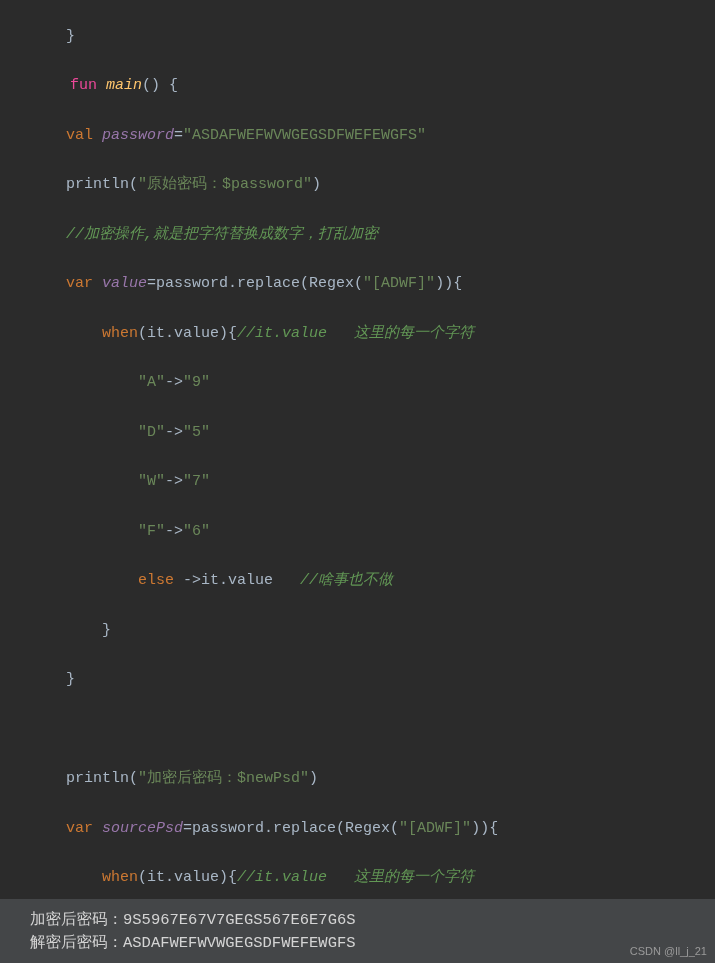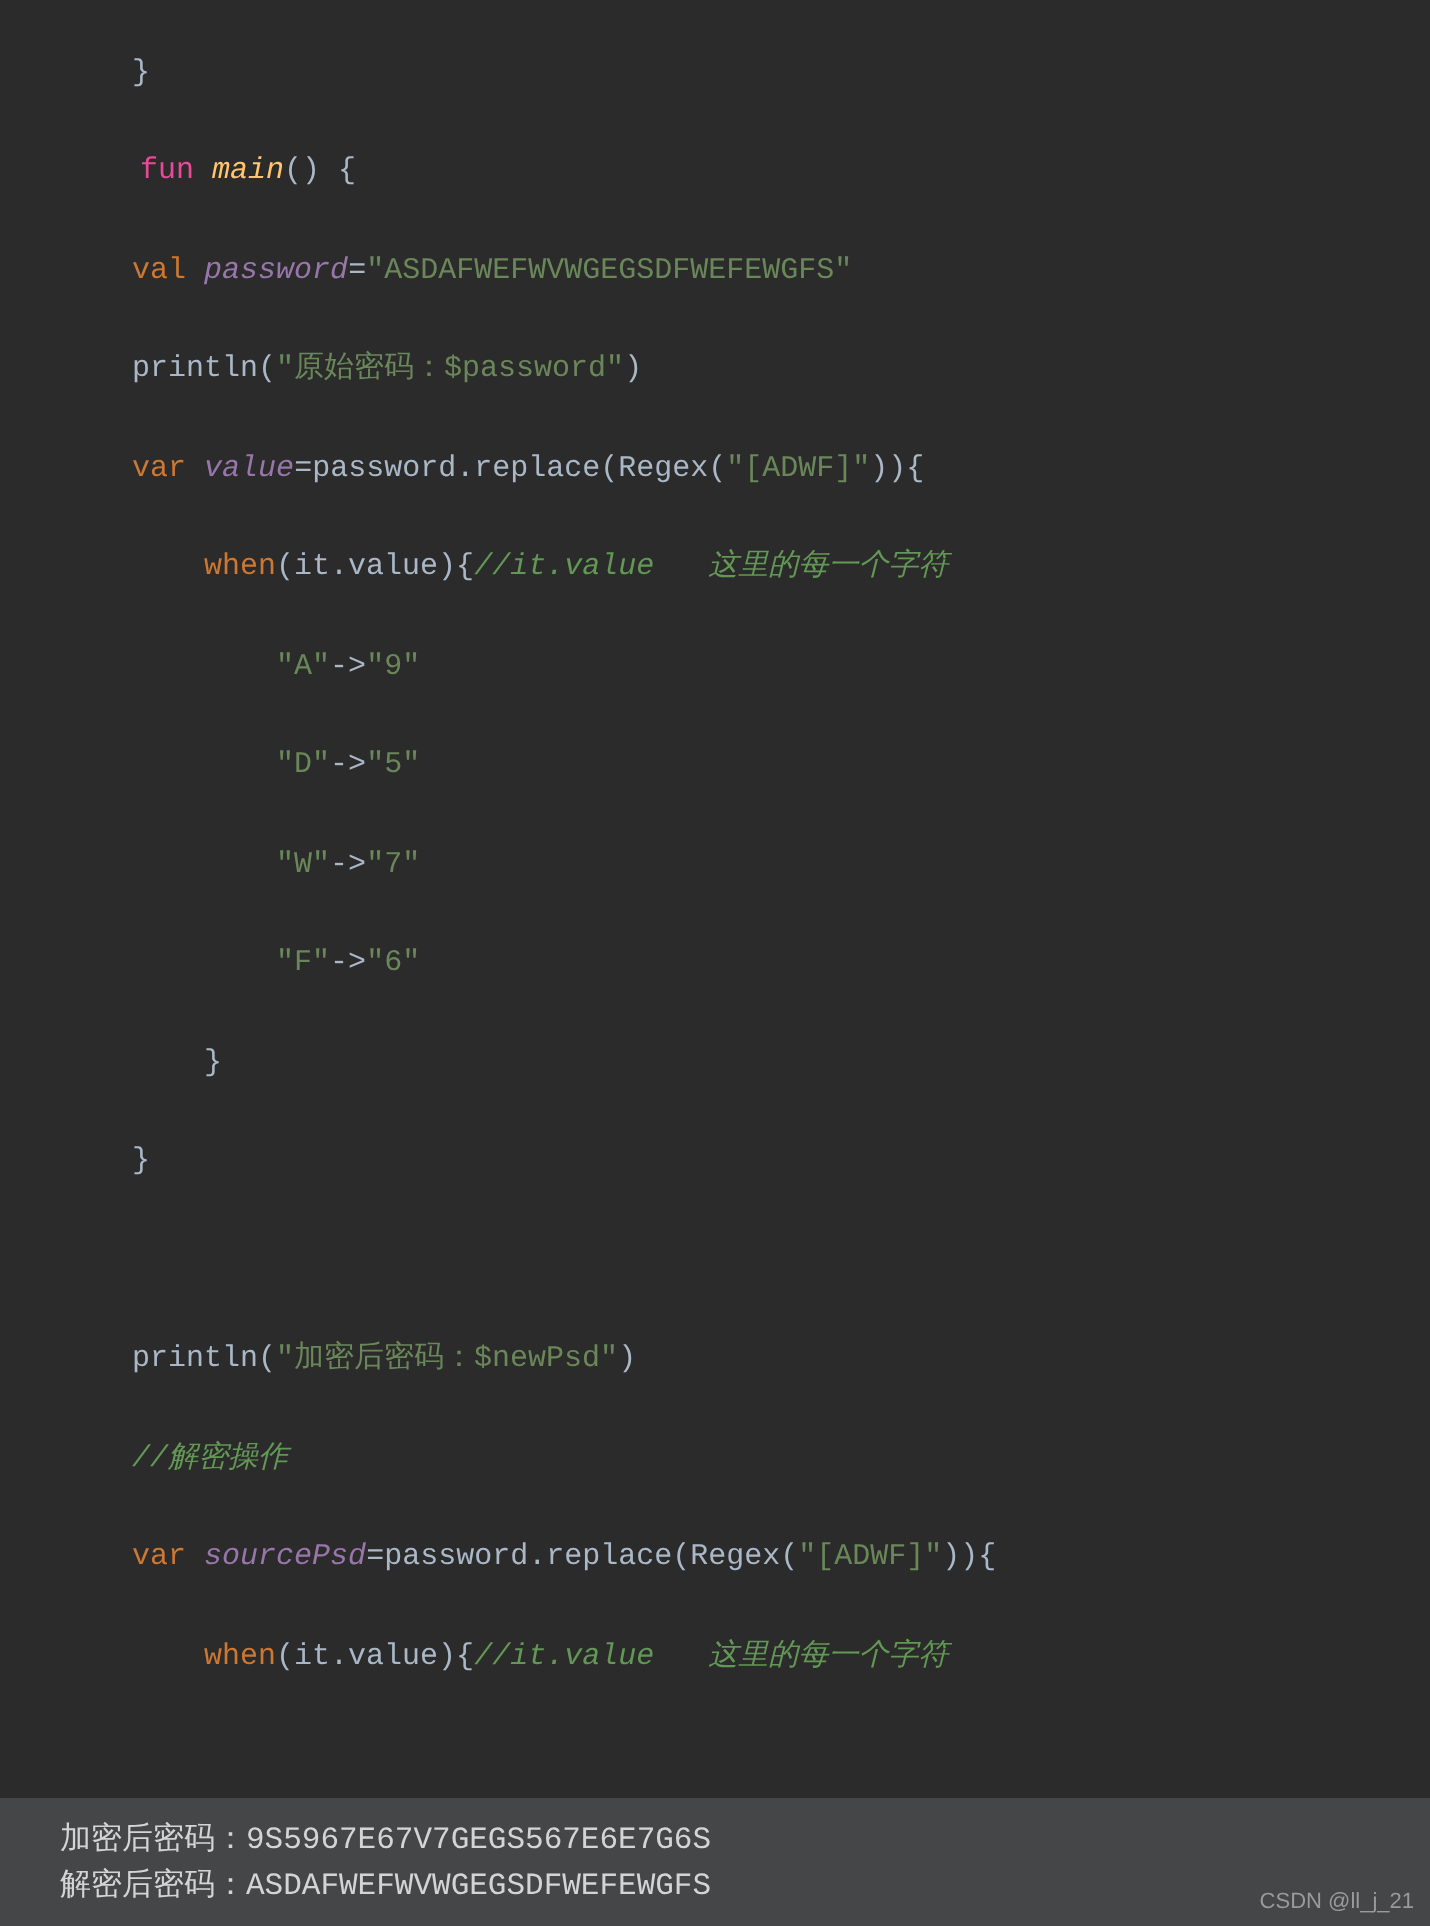--- a/index.html
+++ b/index.html
@@ -64,31 +64,32 @@
     }
   </style>
 </head>
 <body>
 
 <div class="code-area">
 <div class="line">    <span class="brace-top">}</span></div>
 <div class="line"><span class="kw-fun">fun</span> <span class="fn-name">main</span><span class="paren">() {</span></div>
 <div class="line">    <span class="kw-val">val</span> <span class="var-name">password</span><span class="op">=</span><span class="str">"ASDAFWEFWVWGEGSDFWEFEWGFS"</span></div>
 <div class="line">    <span class="call">println</span><span class="paren">(</span><span class="str">"原始密码：$password"</span><span class="paren">)</span></div>
+<div class="line">    <span class="comment-cn">//加密操作,就是把字符替换成数字，打乱加密</span></div>
 <div class="line">    <span class="kw-var">var</span> <span class="var-name">value</span><span class="ident">=password.replace(Regex(</span><span class="str">"[ADWF]"</span><span class="paren">)){</span></div>
 <div class="line">        <span class="kw-when">when</span><span class="paren">(it.value){</span><span class="comment-cn">//it.value   这里的每一个字符</span></div>
 <div class="line">            <span class="str">"A"</span><span class="op">-&gt;</span><span class="str">"9"</span></div>
 <div class="line">            <span class="str">"D"</span><span class="op">-&gt;</span><span class="str">"5"</span></div>
 <div class="line">            <span class="str">"W"</span><span class="op">-&gt;</span><span class="str">"7"</span></div>
 <div class="line">            <span class="str">"F"</span><span class="op">-&gt;</span><span class="str">"6"</span></div>
+<div class="line">            <span class="kw-else">else</span><span class="ident"> -&gt;it.value   </span><span class="comment-cn">//啥事也不做</span></div>
 <div class="line">        <span class="paren">}</span></div>
 <div class="line">    <span class="paren">}</span></div>
 <div class="line"> </div>
 <div class="line">    <span class="call">println</span><span class="paren">(</span><span class="str">"加密后密码：$newPsd"</span><span class="paren">)</span></div>
-<div class="line">    <span class="comment-cn">//解密操作</span></div>
 <div class="line">    <span class="kw-var">var</span> <span class="var-name">sourcePsd</span><span class="ident">=password.replace(Regex(</span><span class="str">"[ADWF]"</span><span class="paren">)){</span></div>
 <div class="line">        <span class="kw-when">when</span><span class="paren">(it.value){</span><span class="comment-cn">//it.value   这里的每一个字符</span></div>
 
 
 
 
 
 
 
 

